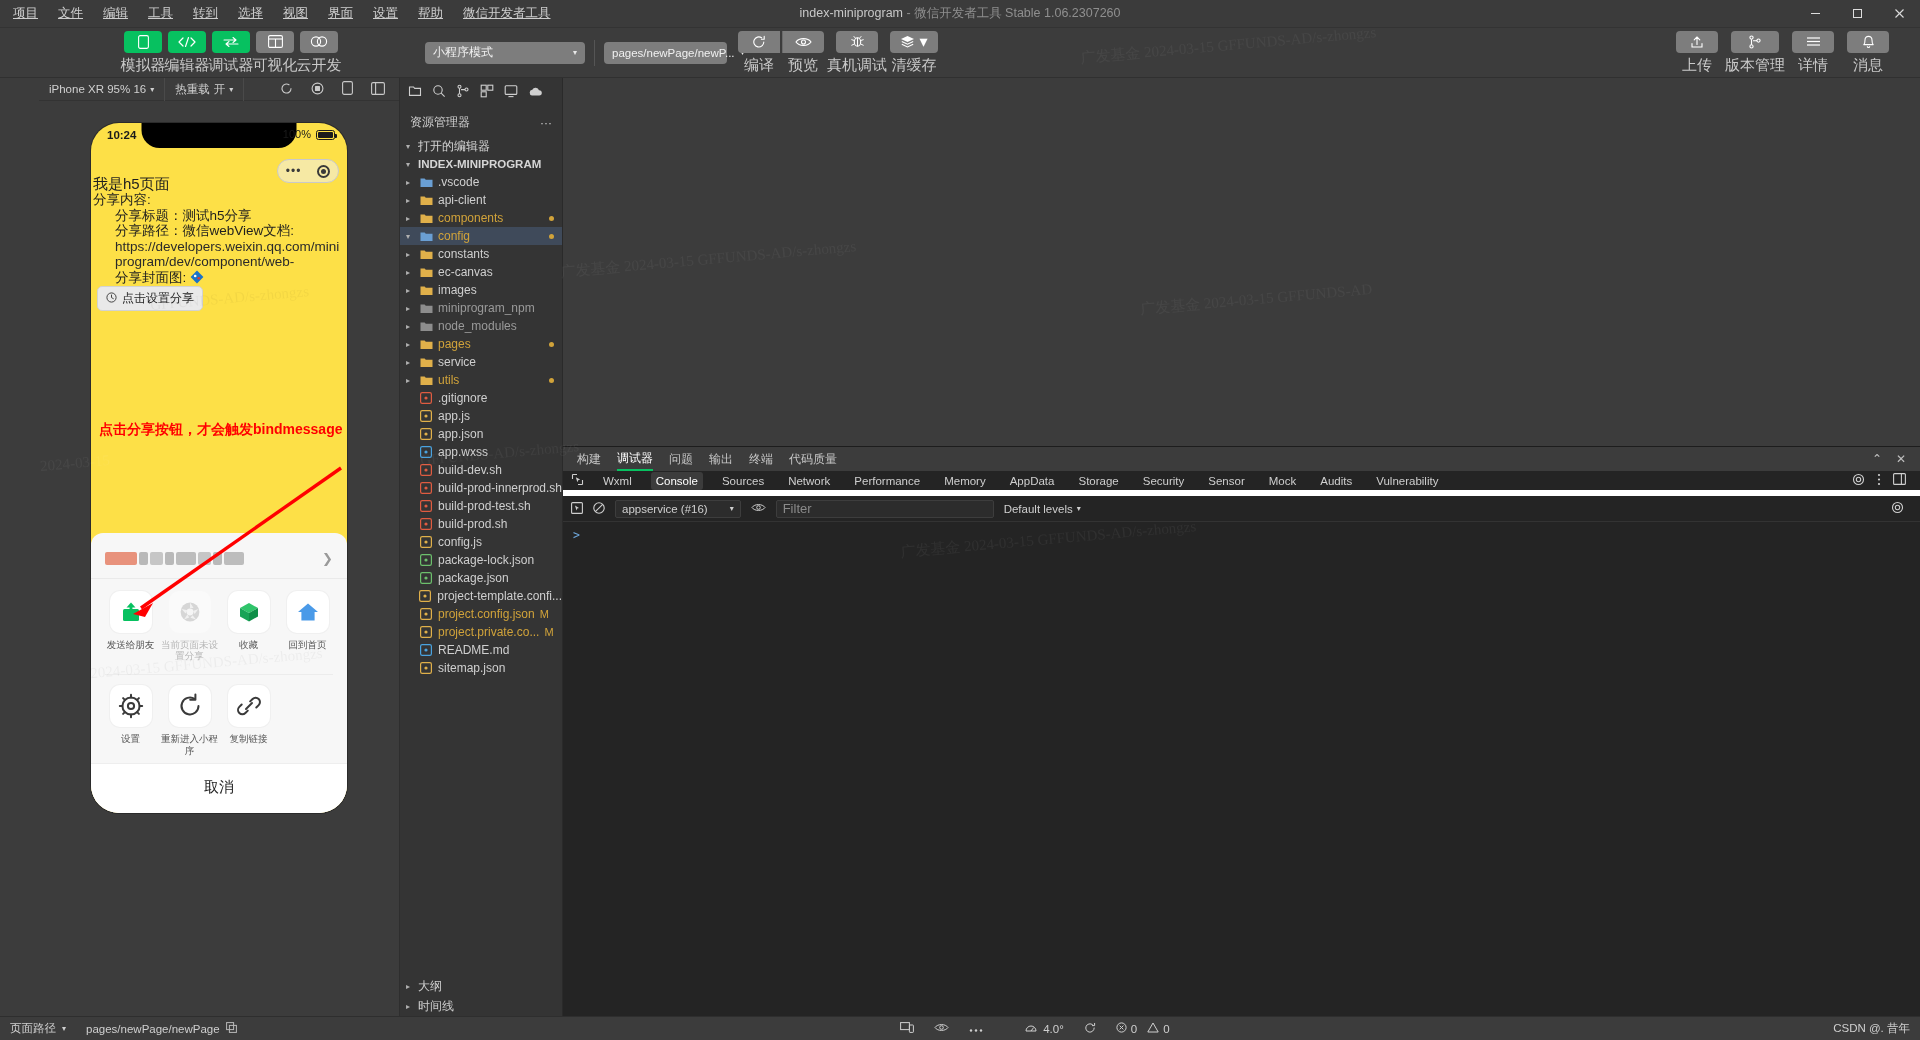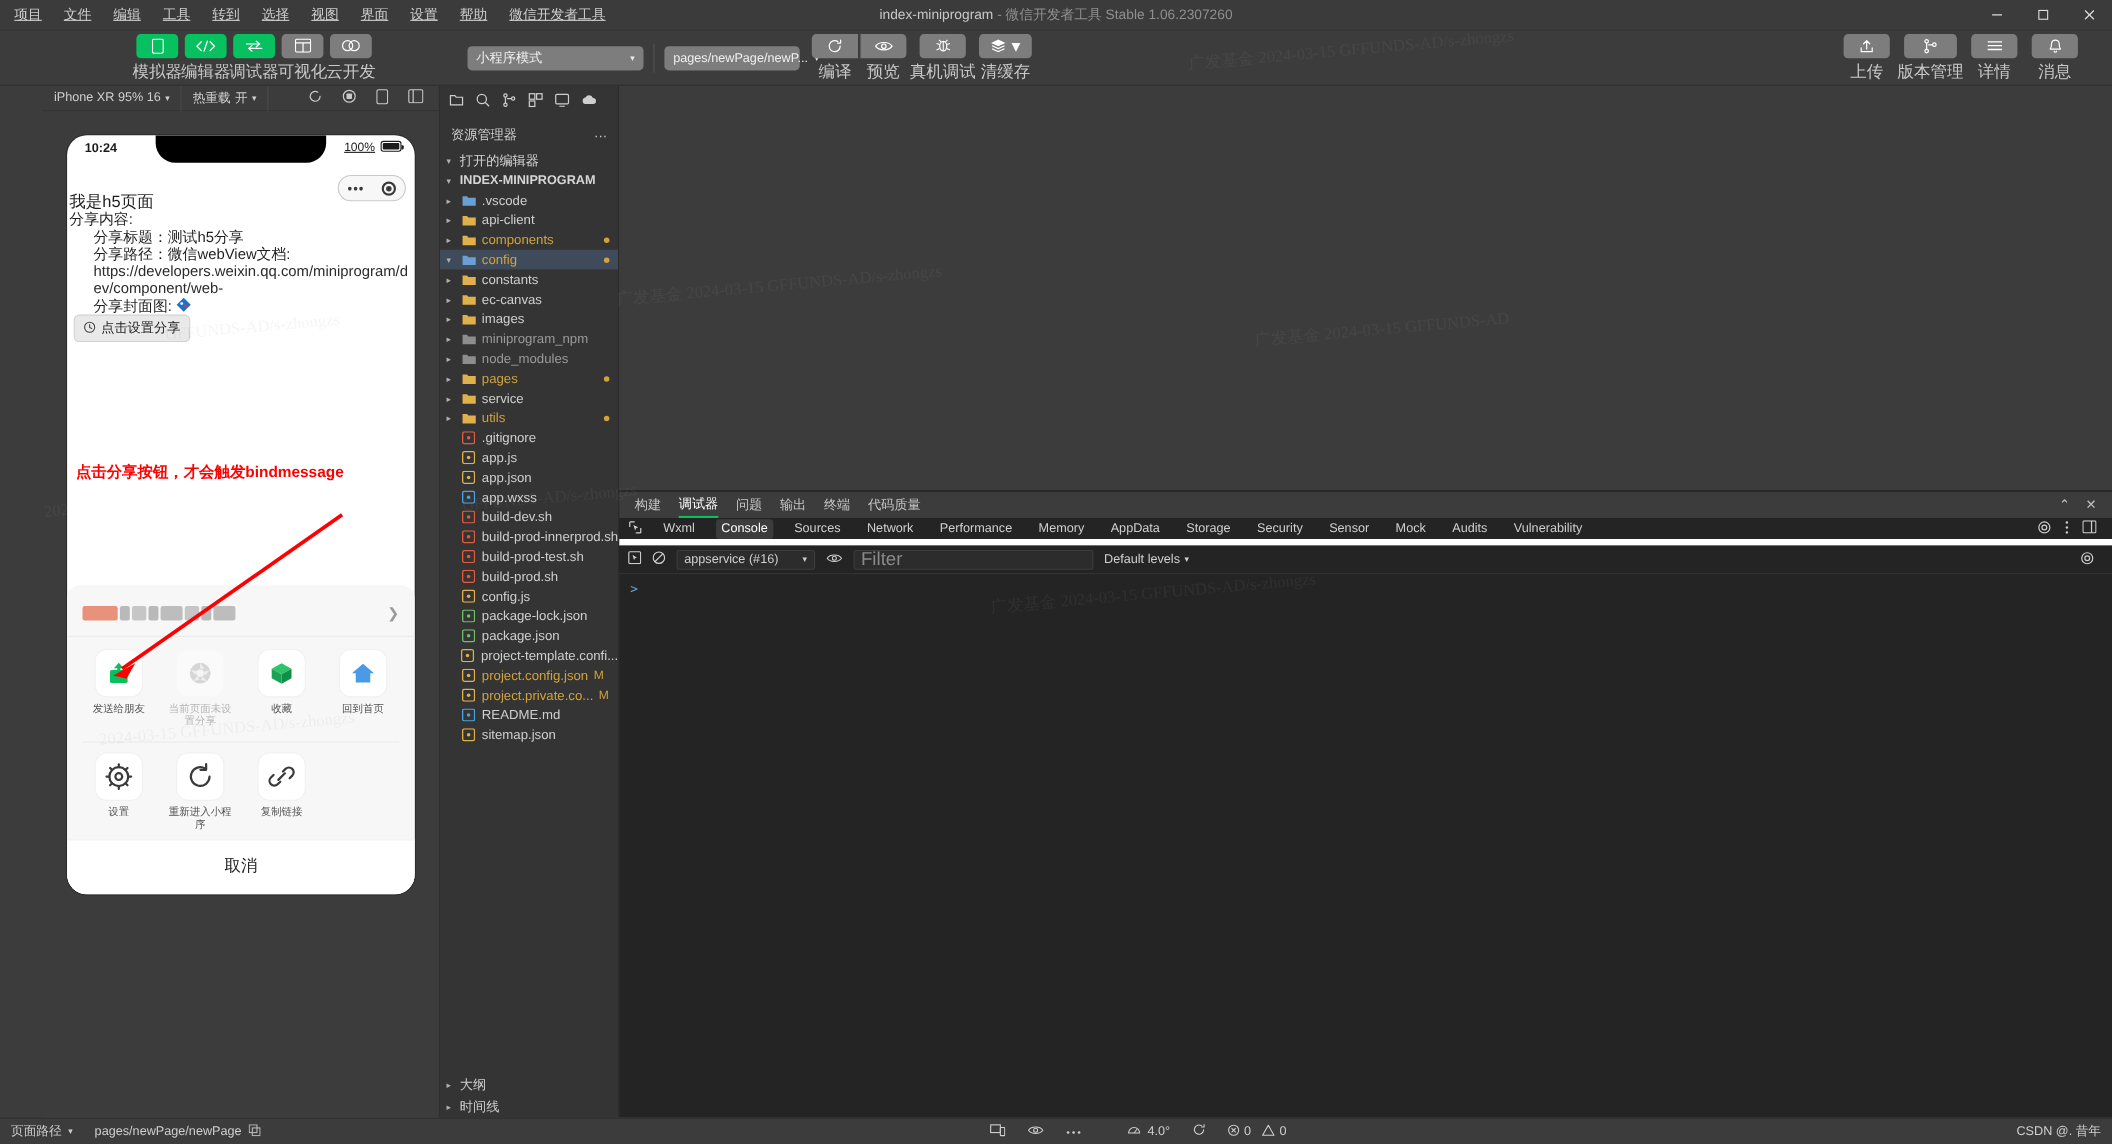--- a/index.html
+++ b/index.html
@@ -54,26 +54,26 @@
   .body { flex: 1; display: flex; min-height: 0; }
 
   
   .sim-pane { width: 400px; background: #3c3c3c; display: flex; flex-direction: column; border-right: 1px solid #2e2e2e; padding-left: 39px; }
   .sim-bar { height: 23px; display: flex; align-items: center; font-size: 11.5px; color: #d0d0d0; border-bottom: 1px solid #333; }
   .sim-bar .cell { padding: 0 10px; height: 23px; display: flex; align-items: center; gap: 4px; border-right: 1px solid #4a4a4a; }
   .sim-bar .icons { margin-left: auto; display: flex; gap: 18px; padding-right: 14px; align-items: center; }
   .sim-body { flex: 1; position: relative; background: #3c3c3c; display: flex; justify-content: center; padding-top: 22px; }
 
   .phone {
-    width: 316px; height: 690px; background: #ffffff; border-radius: 18px;
+    width: 256px; height: 690px; background: #fde047; border-radius: 28px;
     position: relative; overflow: hidden; box-shadow: 0 0 0 1px #2b2b2b;
   }
   .notch { position: absolute; top: 0; left: 50%; transform: translateX(-50%); width: 155px; height: 25px; background: #000; border-radius: 0 0 18px 18px; }
   .ph-time { position: absolute; top: 6px; left: 16px; font-size: 11.5px; color: #1b1b1b; font-weight: bold; }
-  .ph-right { position: absolute; top: 5px; right: 12px; display: flex; align-items: flex-start; gap: 5px; font-size: 11px; color: #1b1b1b; text-decoration: underline; }
+  .ph-right { position: absolute; top: 5px; right: 12px; display: flex; align-items: flex-end; gap: 5px; font-size: 11px; color: #1b1b1b; }
   .batt { width: 19px; height: 10px; border: 1.2px solid #1b1b1b; border-radius: 2.5px; position: relative; }
   .batt::after { content:''; position:absolute; right:-3px; top:3px; width:2px; height:4px; background:#1b1b1b; border-radius:0 1px 1px 0; }
   .batt i { position:absolute; left:1px; top:1px; bottom:1px; right:1px; background:#1b1b1b; border-radius:1px; display:block; }
   .capsule {
     position: absolute; top: 36px; right: 8px; width: 62px; height: 24px; border-radius: 14px;
     border: 1px solid #c9c9c9; background: rgba(240,240,240,0.55); display: flex; align-items: center;
     justify-content: space-around; color: #3a3a3a; font-size: 13px;
   }
   .capsule .dots { letter-spacing: 1px; font-size: 12px; }
   .capsule .tgt { width: 13px; height: 13px; border-radius: 50%; border: 2px solid #3a3a3a; display:flex; align-items:center; justify-content:center; }
@@ -134,21 +134,21 @@
   .dev { height: 570px; background: #242424; display: flex; flex-direction: column; border-top: 1px solid #1d1d1d; }
   .dev-tabs { height: 24px; background: #3c3c3c; display: flex; align-items: center; gap: 16px; padding: 0 14px; font-size: 12px; color: #c6c6c6; }
   .dev-tabs .t.active { color: #fff; border-bottom: 2px solid #07c160; height: 24px; display: flex; align-items: center; }
   .dev-tabs .spacer { margin-left: auto; display: flex; gap: 14px; color: #c0c0c0; }
   .dt-bar { height: 25px; background: #242424; display: flex; align-items: center; gap: 14px; padding: 0 8px; font-size: 11.5px; color: #cfcfcf; border-bottom: 6px solid #ffffff; }
   .dt-bar .t { padding: 3px 5px; border-radius: 3px; }
   .dt-bar .t.active { background: #3c3c3c; color: #fff; }
   .dt-bar .right-ic { margin-left: auto; display: flex; gap: 12px; padding-right: 6px; }
   .con-bar { height: 26px; background: #242424; display: flex; align-items: center; gap: 10px; padding: 0 8px; border-bottom: 1px solid #333; font-size: 11.5px; color: #d0d0d0; }
   .ctx { background: #2c2c2c; border: 1px solid #3d3d3d; border-radius: 2px; height: 18px; display: flex; align-items: center; padding: 0 6px; gap: 22px; font-size: 11.5px; }
-  .filter { background: #2c2c2c; border: 1px solid #3d3d3d; border-radius: 2px; height: 18px; width: 218px; display: flex; align-items: center; padding: 0 6px; font-size: 17px; color: #8a8a8a; }
+  .filter { background: #2c2c2c; border: 1px solid #3d3d3d; border-radius: 2px; height: 18px; width: 218px; display: flex; align-items: center; padding: 0 6px; font-size: 13px; color: #8a8a8a; }
   .levels { display: flex; align-items: center; gap: 4px; font-size: 11.5px; }
   .con-body { flex: 1; padding: 6px 10px; font-family: "DejaVu Sans Mono", monospace; font-size: 11.5px; color: #9a9a9a; }
   .prompt { color: #6fa8dc; }
   .gear-right { margin-left: auto; display: flex; gap: 10px; padding-right: 8px; }
 
   
   .status {
     height: 24px; background: #3c3c3c; display: flex; align-items: center;
     font-size: 11.5px; color: #cfcfcf; flex: 0 0 24px; border-top: 1px solid #2e2e2e;
   }

